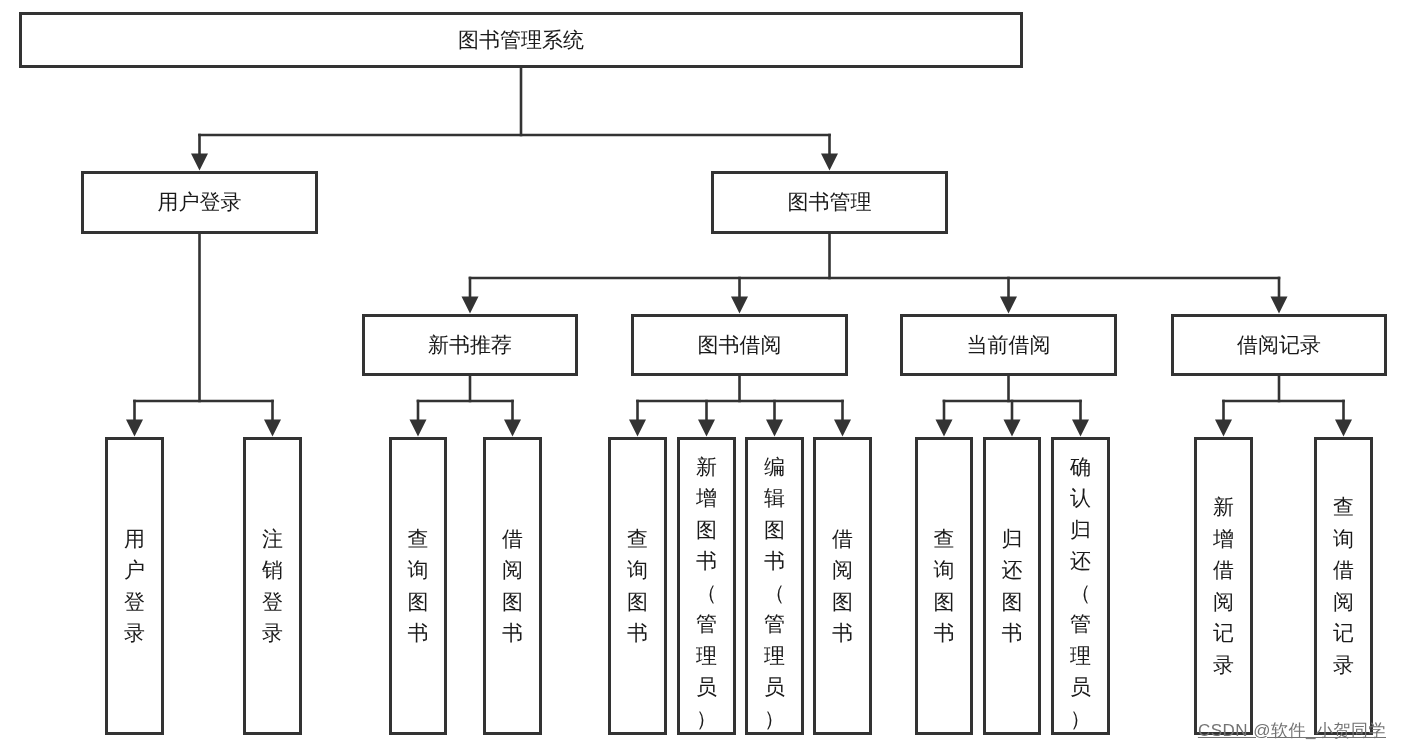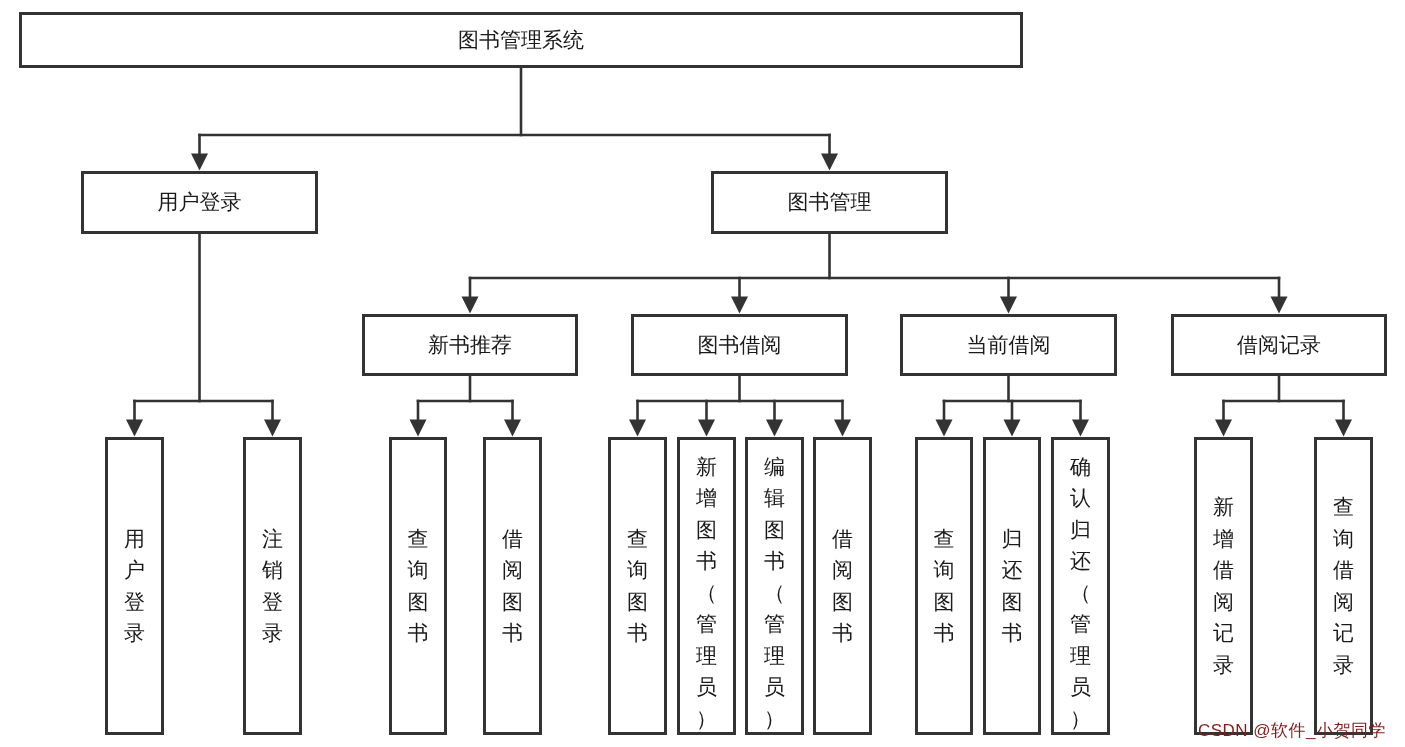--- a/index.html
+++ b/index.html
@@ -51,24 +51,25 @@
     font-size: 21px;
     fill: #1a1a1a;
     text-anchor: middle;
   }
   .watermark {
     position: absolute;
     right: 8px;
     bottom: 5px;
     font-family: "Liberation Sans", "DejaVu Sans", sans-serif;
     font-size: 17px;
-    color: #7f1d1d;
+    color: #737373;
     letter-spacing: 0.5px;
     white-space: nowrap;
     user-select: none;
+    text-decoration: underline;
   }
 </style>
 </head>
 <body>
 
 <div id="diagram-root">
   <svg id="flowchart" viewBox="0 0 1405 747" xmlns="http://www.w3.org/2000/svg">
     <g id="connectors-layer">
         <g>
           <line x1="521" y1="68" x2="521" y2="135" class="conn"></line>

